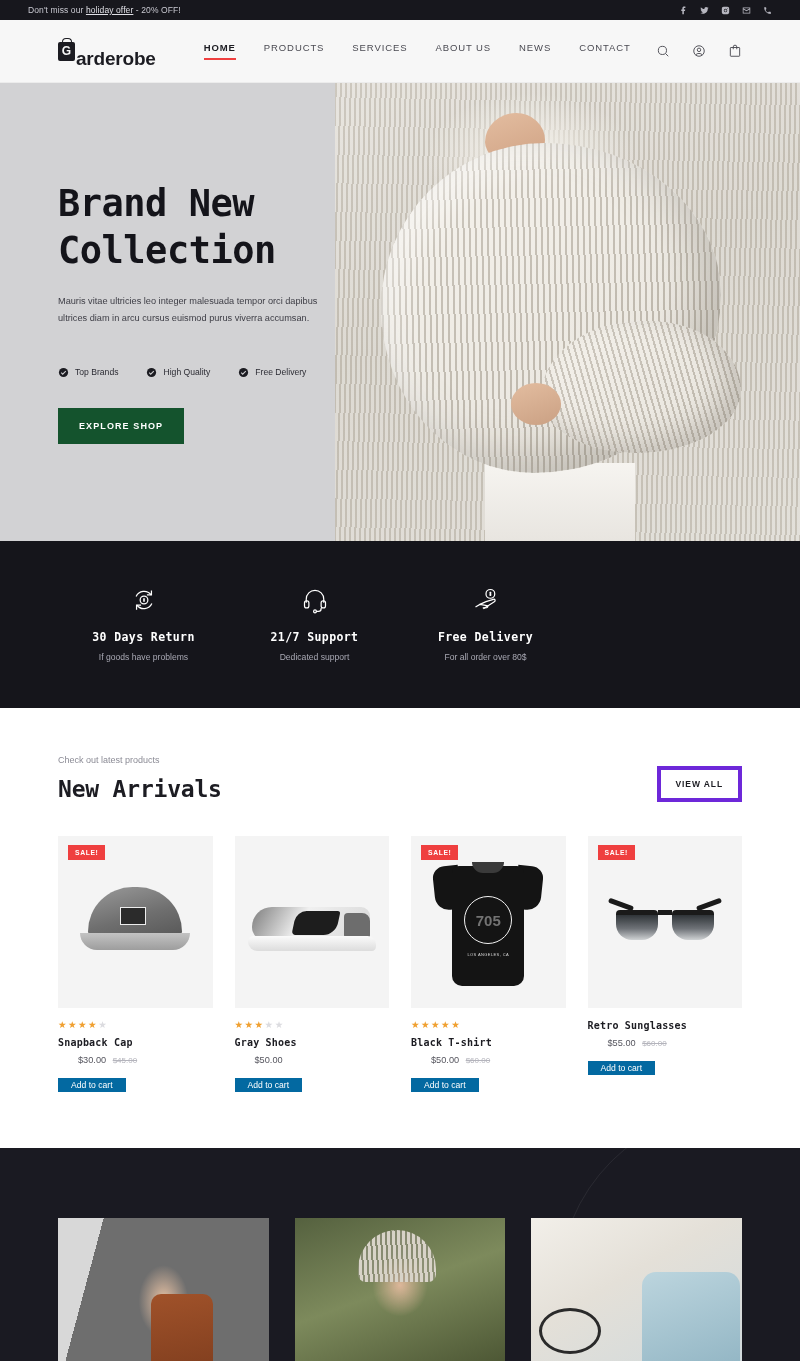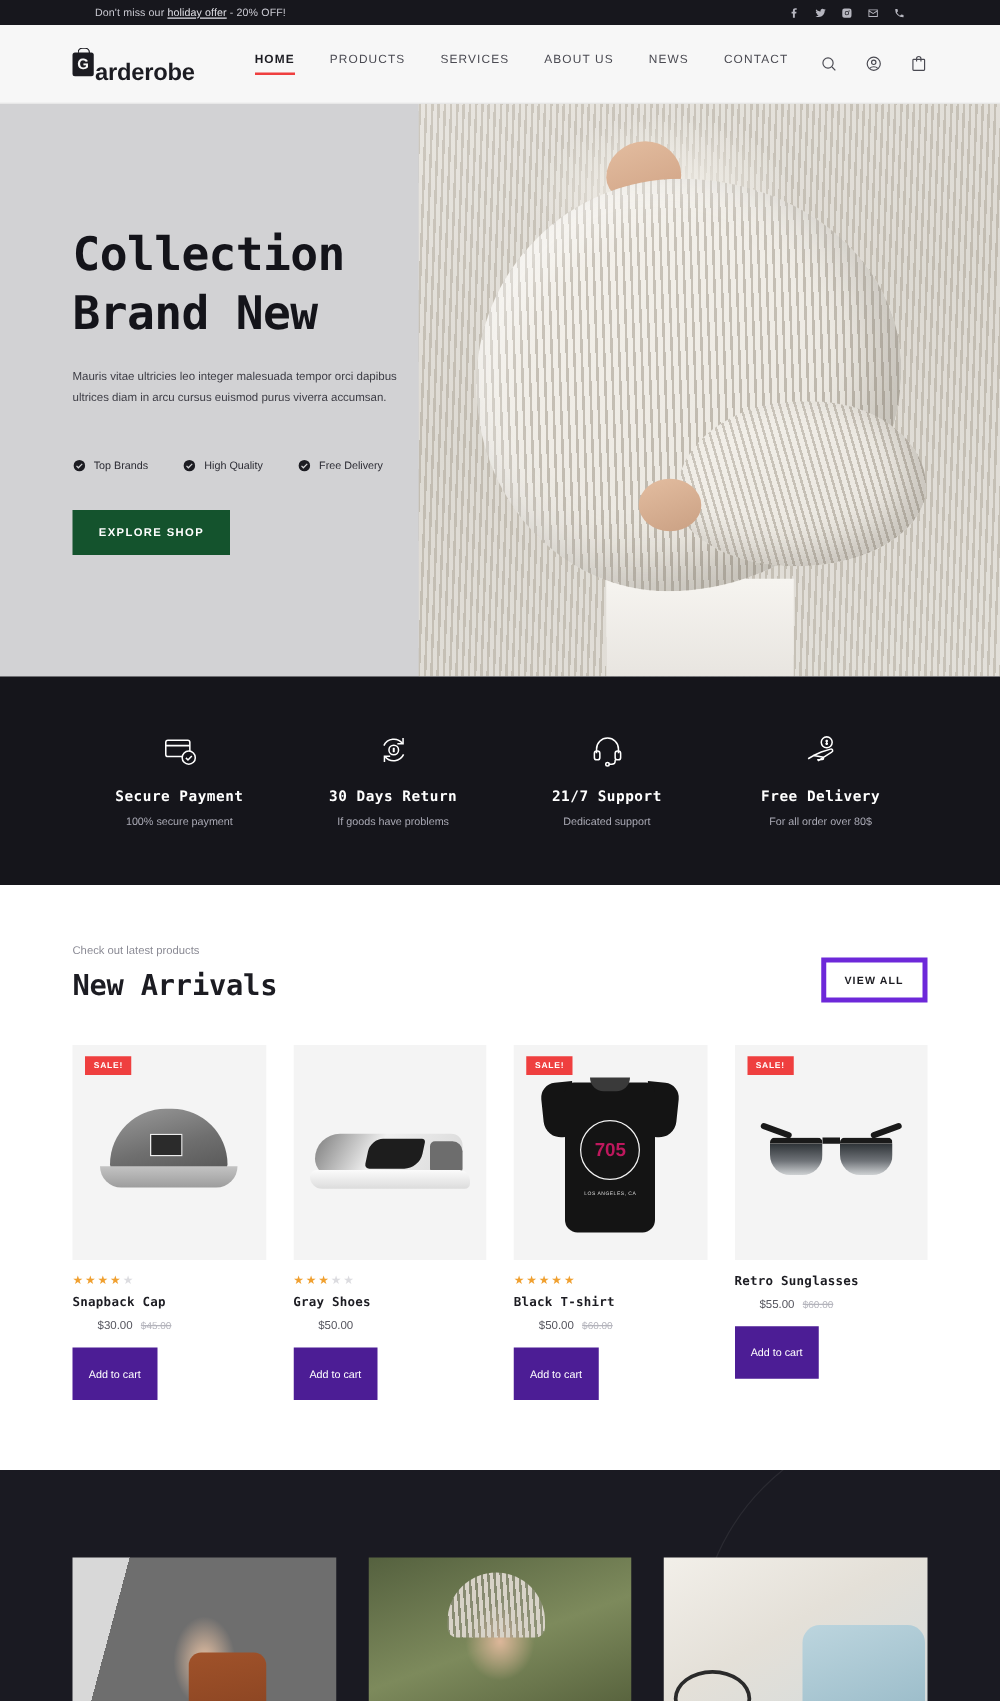--- a/index.html
+++ b/index.html
@@ -12,21 +12,21 @@
   }
   .mono { font-family: "DejaVu Sans Mono", monospace; }
 
   
   .topbar {
     height: 20px;
     background: #17171d;
     color: #c9c9d1;
     display: flex;
     align-items: center;
-    padding: 0 76px;
+    padding: 0 28px;
     font-size: 8.5px;
     letter-spacing: .1px;
   }
   .topbar-msg { white-space: nowrap; }
   .topbar-msg .lnk { color: #e0e0e6; text-decoration: underline; }
   .topbar-social { margin-left: auto; display: flex; gap: 12px; align-items: center; }
   .soc { width: 9px; height: 9px; fill: #b6b6bf; display: block; }
 
   
   .header {
@@ -159,22 +159,22 @@
     height: 172px; background: #f4f4f4; position: relative; overflow: hidden;
     display: flex; align-items: center; justify-content: center;
   }
   .stars { margin-top: 12px; display: flex; gap: 1.5px; }
   .star { font-size: 9.5px; line-height: 1; color: #f0a030; }
   .star.off { color: #dcdce0; }
   .p-name { margin-top: 7px; font-size: 10px; font-weight: bold; letter-spacing: .2px; }
   .p-price { margin-top: 7px; font-size: 9.2px; color: #55555e; padding-left: 20px; }
   .p-old { color: #b4b4bc; text-decoration: line-through; margin-left: 4px; font-size: 8px; }
   .btn-cart {
-    margin-top: 13px; background: #4c1d95; color: #fff; border: none;
-    font-size: 8.6px; padding: 16px 13px; cursor: pointer;
+    margin-top: 13px; background: #0369a1; color: #fff; border: none;
+    font-size: 8.6px; padding: 2px 13px; cursor: pointer;
   }
 
   
   .cap { position: relative; width: 110px; height: 70px; }
   .cap .crown {
     position: absolute; left: 8px; top: 0; width: 94px; height: 52px;
     border-radius: 47px 47px 8px 8px;
     background: linear-gradient(165deg, #9a9a9a 0%, #6f6f6f 55%, #565656 100%);
   }
   .cap .patch {
@@ -212,21 +212,21 @@
   .tee .sl.l { left: 0; border-radius: 12px 0 0 14px; transform: rotate(-6deg); }
   .tee .sl.r { right: 0; border-radius: 0 12px 14px 0; transform: rotate(6deg); }
   .tee .neck {
     position: absolute; left: 38px; top: 4px; width: 32px; height: 11px;
     background: #3a3a3a; border-radius: 0 0 16px 16px;
   }
   .tee .circle {
     position: absolute; left: 30px; top: 38px; width: 48px; height: 48px;
     border: 1.6px solid #f2f2f2; border-radius: 50%;
     display: flex; align-items: center; justify-content: center;
-    color: #be185d; font-size: 15px; font-weight: bold;
+    color: #737373; font-size: 15px; font-weight: bold;
   }
   .tee .cap-txt {
     position: absolute; left: 28px; top: 94px; width: 52px; text-align: center;
     color: #d8d8d8; font-size: 4px; letter-spacing: .4px;
   }
   .glasses { position: relative; width: 114px; height: 48px; }
   .glasses .lens {
     position: absolute; top: 12px; width: 42px; height: 30px;
     border-radius: 4px 4px 16px 16px;
     background: linear-gradient(180deg, #2f3438 0%, #6f7378 55%, #cfd2d4 100%);
@@ -357,22 +357,22 @@
   <div class="hero-photo">
     <div class="pants"></div>
     <div class="hand"></div>
     <div class="knit"></div>
     <div class="sleeve"></div>
     <div class="hand2"></div>
   </div>
 
   <div class="hero-copy">
     <div class="hero-title mono">
+      <div>Brand New</div>
       <div>Collection</div>
-      <div>Brand New</div>
     </div>
     <div class="hero-sub">Mauris vitae ultricies leo integer malesuada tempor orci dapibus ultrices diam in arcu cursus euismod purus viverra accumsan.</div>
 
     <div class="hero-feats">
       <div class="feat">
         <svg viewBox="0 0 24 24">
             <circle cx="12" cy="12" r="10"></circle>
             <path d="M7 12.5l3.2 3.2L17 9" stroke="#d2d2d4" stroke-width="2.2" fill="none"></path>
           </svg>
         <span>Top Brands</span>
@@ -391,32 +391,20 @@
           </svg>
         <span>Free Delivery</span>
       </div>
     </div>
 
     <button class="btn-explore">EXPLORE SHOP</button>
   </div>
 </div>
 
 <div class="services">
-  <div class="svc">
-    <div class="svc-ico">
-      <svg viewBox="0 0 32 32">
-          <rect x="3" y="7" width="22" height="15" rx="2"></rect>
-          <path d="M3 12h22"></path>
-          <circle cx="24" cy="23" r="6" fill="#15151b"></circle>
-          <path d="M21.4 23.2l1.9 1.9 3.5-3.7"></path>
-        </svg>
-    </div>
-    <div class="svc-title mono">Secure Payment</div>
-    <div class="svc-desc">100% secure payment</div>
-  </div>
   <div class="svc">
     <div class="svc-ico">
       <svg viewBox="0 0 32 32">
           <path d="M7 12a10 10 0 0 1 17-2"></path>
           <path d="M25 20a10 10 0 0 1-17 2"></path>
           <path d="M24.5 5v5.2h-5.2M7.5 27v-5.2h5.2"></path>
           <circle cx="16" cy="16" r="4.4"></circle>
           <path d="M16 14v4M15 15h2M15 17h2"></path>
         </svg>
     </div>

